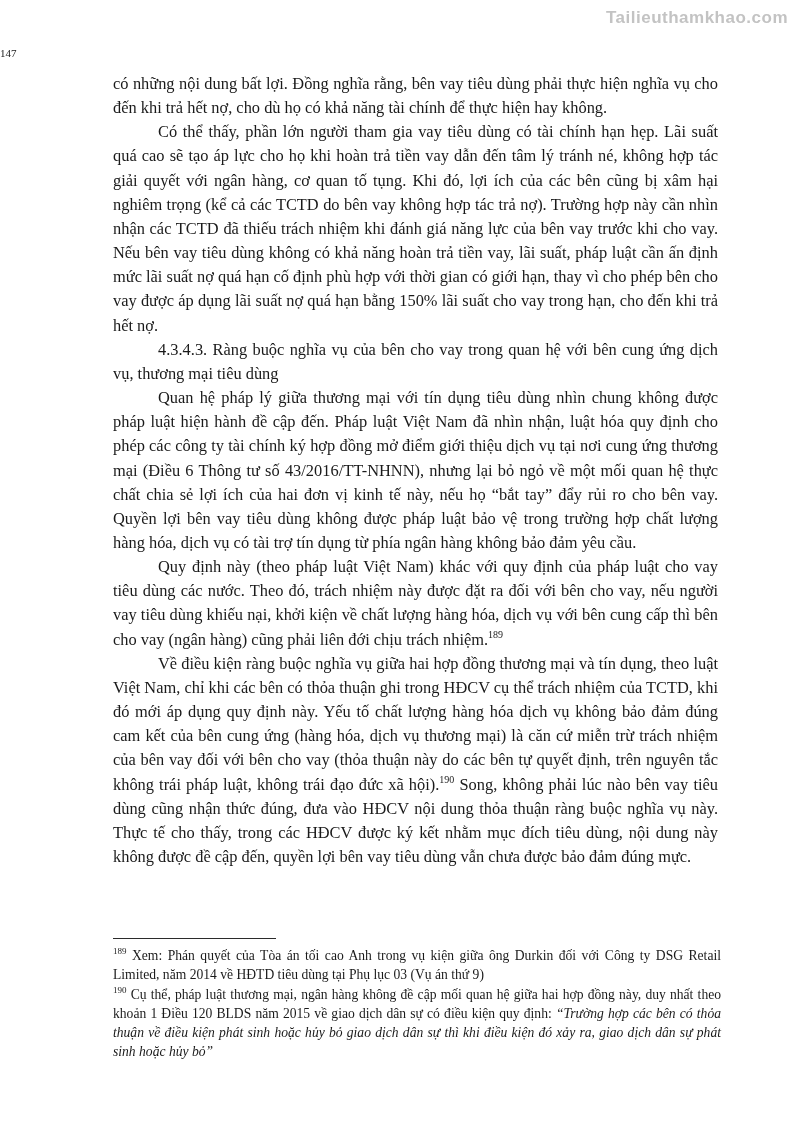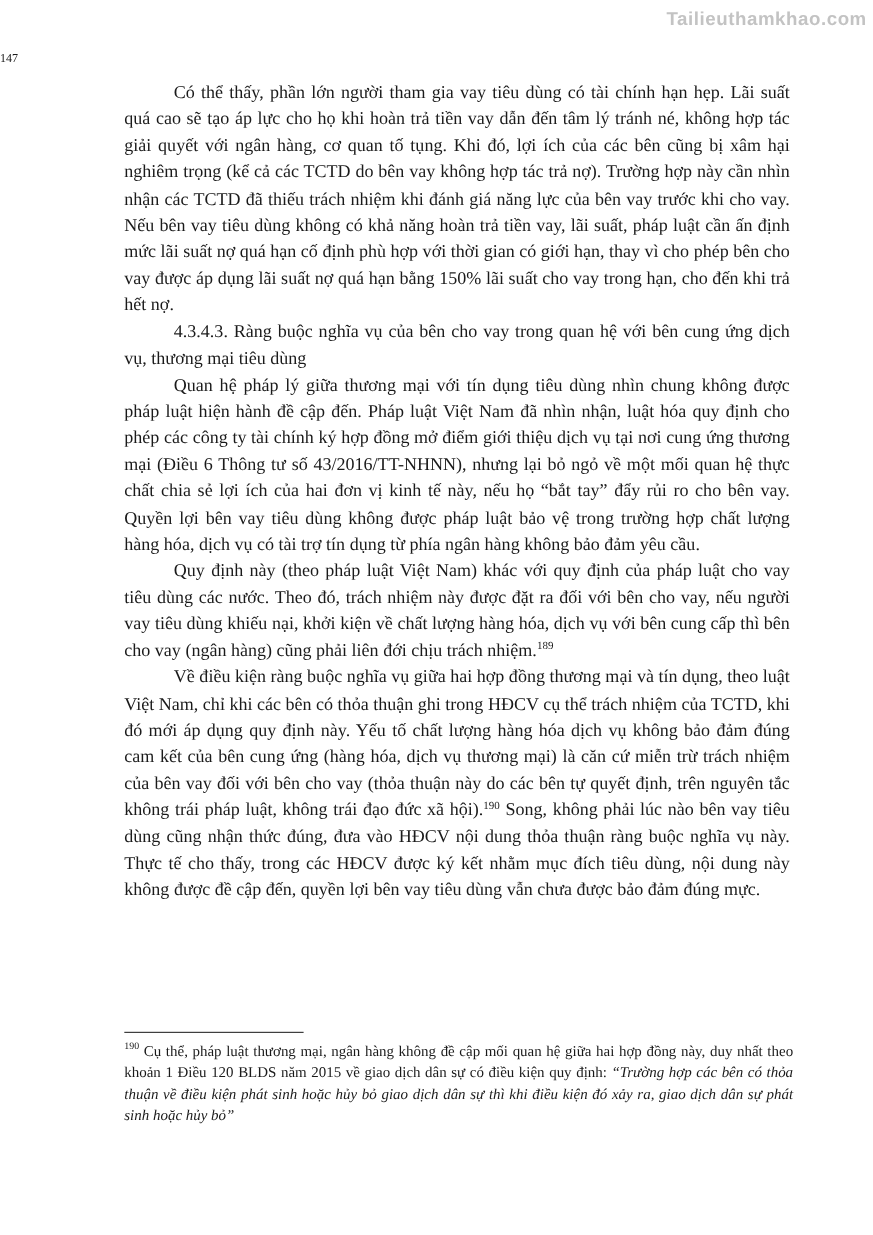--- a/index.html
+++ b/index.html
@@ -72,35 +72,37 @@
 <body>
 
 <div class="page">
 
   <div class="watermark">Tailieuthamkhao.com</div>
 
   <div class="page-number">147</div>
 
   <div class="body-text">
 
+    <p class="noindent">có những nội dung bất lợi. Đồng nghĩa rằng, bên vay tiêu dùng phải thực hiện nghĩa vụ cho đến khi trả hết nợ, cho dù họ có khả năng tài chính để thực hiện hay không.</p>
 
     <p>Có thể thấy, phần lớn người tham gia vay tiêu dùng có tài chính hạn hẹp. Lãi suất quá cao sẽ tạo áp lực cho họ khi hoàn trả tiền vay dẫn đến tâm lý tránh né, không hợp tác giải quyết với ngân hàng, cơ quan tố tụng. Khi đó, lợi ích của các bên cũng bị xâm hại nghiêm trọng (kể cả các TCTD do bên vay không hợp tác trả nợ). Trường hợp này cần nhìn nhận các TCTD đã thiếu trách nhiệm khi đánh giá năng lực của bên vay trước khi cho vay. Nếu bên vay tiêu dùng không có khả năng hoàn trả tiền vay, lãi suất, pháp luật cần ấn định mức lãi suất nợ quá hạn cố định phù hợp với thời gian có giới hạn, thay vì cho phép bên cho vay được áp dụng lãi suất nợ quá hạn bằng 150% lãi suất cho vay trong hạn, cho đến khi trả hết nợ.</p>
 
     <p class="heading">4.3.4.3. Ràng buộc nghĩa vụ của bên cho vay trong quan hệ với bên cung ứng dịch vụ, thương mại tiêu dùng</p>
 
     <p>Quan hệ pháp lý giữa thương mại với tín dụng tiêu dùng nhìn chung không được pháp luật hiện hành đề cập đến. Pháp luật Việt Nam đã nhìn nhận, luật hóa quy định cho phép các công ty tài chính ký hợp đồng mở điểm giới thiệu dịch vụ tại nơi cung ứng thương mại (Điều 6 Thông tư số 43/2016/TT-NHNN), nhưng lại bỏ ngỏ về một mối quan hệ thực chất chia sẻ lợi ích của hai đơn vị kinh tế này, nếu họ “bắt tay” đẩy rủi ro cho bên vay. Quyền lợi bên vay tiêu dùng không được pháp luật bảo vệ trong trường hợp chất lượng hàng hóa, dịch vụ có tài trợ tín dụng từ phía ngân hàng không bảo đảm yêu cầu.</p>
 
     <p><span>Quy định này (theo pháp luật Việt Nam) khác với quy định của pháp luật cho vay tiêu dùng các nước. Theo đó, trách nhiệm này được đặt ra đối với bên cho vay, nếu người vay tiêu dùng khiếu nại, khởi kiện về chất lượng hàng hóa, dịch vụ với bên cung cấp thì bên cho vay (ngân hàng) cũng phải liên đới chịu trách nhiệm.</span><sup>189</sup></p>
 
     <p><span>Về điều kiện ràng buộc nghĩa vụ giữa hai hợp đồng thương mại và tín dụng, theo luật Việt Nam, chỉ khi các bên có thỏa thuận ghi trong HĐCV cụ thể trách nhiệm của TCTD, khi đó mới áp dụng quy định này. Yếu tố chất lượng hàng hóa dịch vụ không bảo đảm đúng cam kết của bên cung ứng (hàng hóa, dịch vụ thương mại) là căn cứ miễn trừ trách nhiệm của bên vay đối với bên cho vay (thỏa thuận này do các bên tự quyết định, trên nguyên tắc không trái pháp luật, không trái đạo đức xã hội).</span><sup>190</sup><span> Song, không phải lúc nào bên vay tiêu dùng cũng nhận thức đúng, đưa vào HĐCV nội dung thỏa thuận ràng buộc nghĩa vụ này. Thực tế cho thấy, trong các HĐCV được ký kết nhằm mục đích tiêu dùng, nội dung này không được đề cập đến, quyền lợi bên vay tiêu dùng vẫn chưa được bảo đảm đúng mực.</span></p>
 
   </div>
 
   <div class="footnotes">
 
     <div class="fn-rule"></div>
 
+    <p><sup>189</sup> <span>Xem: Phán quyết của Tòa án tối cao Anh trong vụ kiện giữa ông Durkin đối với Công ty DSG Retail Limited, năm 2014 về HĐTD tiêu dùng tại Phụ lục 03 (Vụ án thứ 9)</span></p>
 
     <p><sup>190</sup> <span>Cụ thể, pháp luật thương mại, ngân hàng không đề cập mối quan hệ giữa hai hợp đồng này, duy nhất theo khoản 1 Điều 120 BLDS năm 2015 về giao dịch dân sự có điều kiện quy định: </span><span class="fn-quote">“Trường hợp các bên có thỏa thuận về điều kiện phát sinh hoặc hủy bỏ giao dịch dân sự thì khi điều kiện đó xảy ra, giao dịch dân sự phát sinh hoặc hủy bỏ”</span></p>
 
   </div>
 
 </div>
 
 </body></html>

